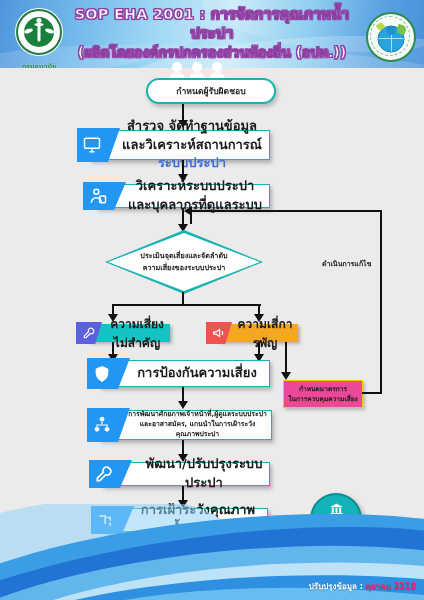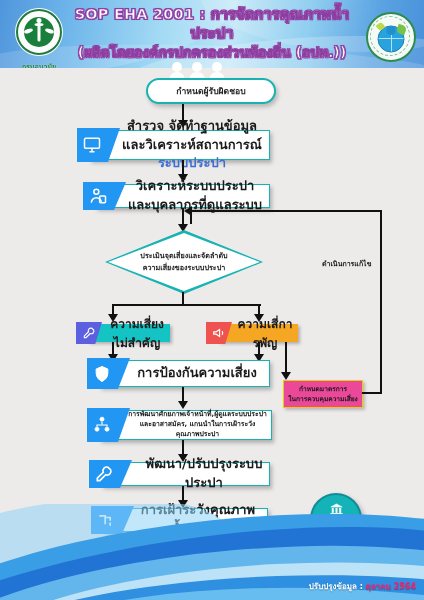--- a/index.html
+++ b/index.html
@@ -394,16 +394,16 @@
   <div class="foot">
     <div class="fw fw7"></div>
     <div class="fw fw1"></div>
     <div class="fw fw2"></div>
     <div class="fw fw3"></div>
     <div class="fw fw4"></div>
     <div class="fw fw5"></div>
     <div class="fw fw6"></div>
   </div>
   <div class="footer-note">
-    <span>ปรับปรุงข้อมูล : </span><span class="dt">ตุลาคม 2564</span>
+    <span>ปรับปรุงข้อมูล : </span><span class="dt">ตุลาคม 3318</span>
   </div>
 
 </div>
 
 </body></html>

